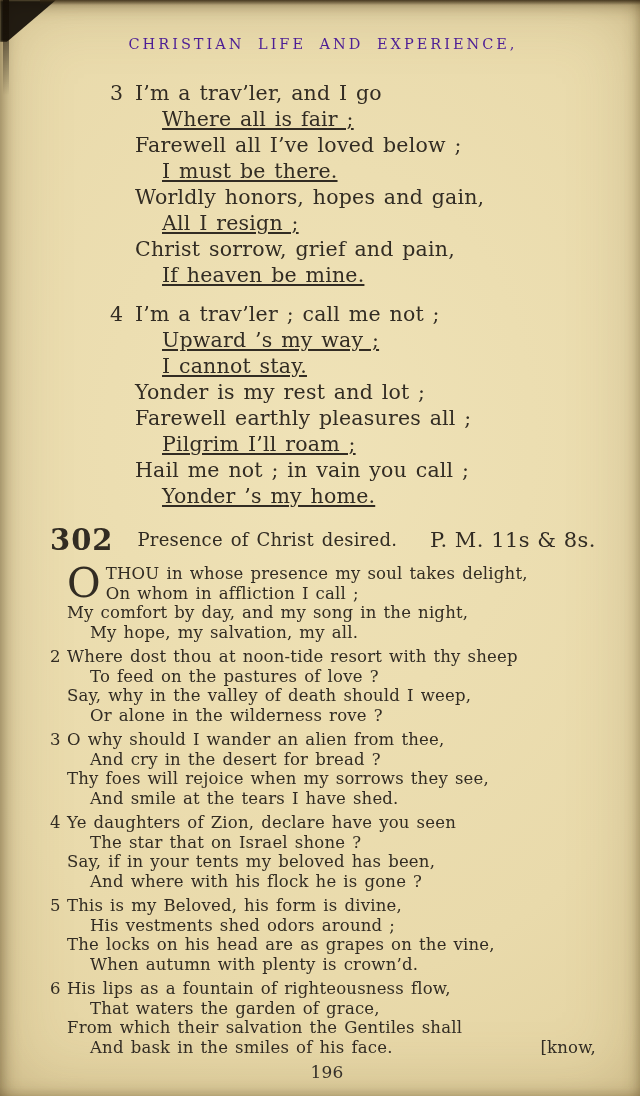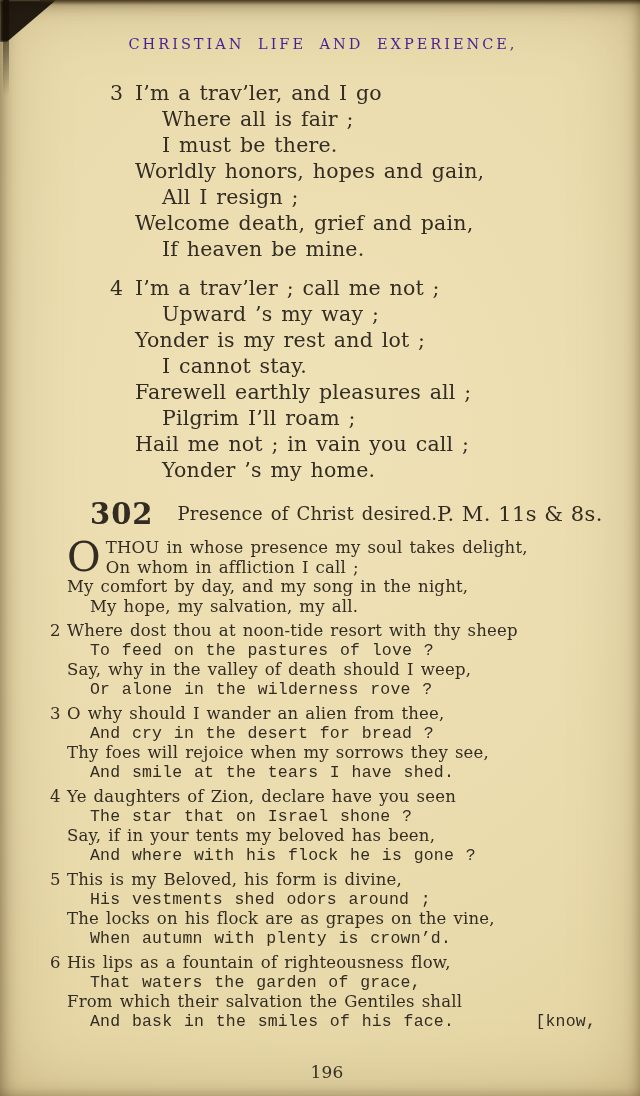--- a/index.html
+++ b/index.html
@@ -56,40 +56,39 @@
   .h301 {
     margin-top: 26px;
     margin-left: 85px;
     font-size: 20.5px;
     word-spacing: 2px;
   }
   .h301 .verse { position: relative; margin-bottom: 13px; }
   .h301 .verse-num { position: absolute; left: -25px; top: 0; }
   .h301 .line { line-height: 26px; white-space: nowrap; }
   .h301 .line.i0 { padding-left: 0; }
-  .h301 .line.i1 { padding-left: 27px; }
+  .h301 .line.i1 { padding-left: 27px; text-decoration: underline; }
   
   .hymn-heading {
     display: flex;
     align-items: flex-end;
     margin-top: 0;
     line-height: 36px;
     white-space: nowrap;
-    margin-left: 40px;
   }
   .hymn-number { font-size: 29px; font-weight: 700; letter-spacing: 1px; }
   .hymn-title  { font-size: 18px; margin-left: 24px; word-spacing: 2px; }
   .hymn-meter  { font-size: 21px; margin-left: auto; letter-spacing: 0.5px; }
   
   .h302 { margin-top: 6px; font-size: 16.5px; word-spacing: 1.5px; }
   .h302 .verse { position: relative; margin-bottom: 5px; }
   .h302 .verse-num { position: absolute; left: 0; top: 0; }
   .h302 .line { line-height: 19.5px; white-space: nowrap; }
   .h302 .line.i0 { padding-left: 17px; }
-  .h302 .line.i1 { padding-left: 40px; font-family: Liberation Mono, monospace; }
+  .h302 .line.i1 { padding-left: 40px; }
   .h302 .line.flex { display: flex; white-space: nowrap; }
   .h302 .catchword { margin-left: auto; padding-left: 10px; }
   
   .drop-verse { padding-left: 17px; }
   .drop-verse .line { padding-left: 0; }
   .drop-verse .dl4 { padding-left: 23px; }
   .drop-cap {
     float: left;
     font-size: 41px;
     line-height: 37px;
@@ -114,31 +113,32 @@
 <div class="left-streak"></div>
 
 <div class="page">
 
   <div class="running-header">CHRISTIAN LIFE AND EXPERIENCE,</div>
 
   <div class="h301">
       <div class="verse">
         <div class="line i0"><span class="verse-num">3</span><span>I’m a trav’ler, and I go</span></div>
         <div class="line i1"><span>Where all is fair ;</span></div>
+        <div class="line i0"><span>Farewell all I’ve loved below ;</span></div>
         <div class="line i1"><span>I must be there.</span></div>
         <div class="line i0"><span>Worldly honors, hopes and gain,</span></div>
         <div class="line i1"><span>All I resign ;</span></div>
-        <div class="line i0"><span>Welcome death, grief and pain,</span></div>
+        <div class="line i0"><span>Christ sorrow, grief and pain,</span></div>
         <div class="line i1"><span>If heaven be mine.</span></div>
       </div>
       <div class="verse">
         <div class="line i0"><span class="verse-num">4</span><span>I’m a trav’ler ; call me not ;</span></div>
         <div class="line i1"><span>Upward ’s my way ;</span></div>
+        <div class="line i1"><span>I cannot stay.</span></div>
         <div class="line i0"><span>Yonder is my rest and lot ;</span></div>
-        <div class="line i1"><span>I cannot stay.</span></div>
         <div class="line i0"><span>Farewell earthly pleasures all ;</span></div>
         <div class="line i1"><span>Pilgrim I’ll roam ;</span></div>
         <div class="line i0"><span>Hail me not ; in vain you call ;</span></div>
         <div class="line i1"><span>Yonder ’s my home.</span></div>
       </div>
     </div>
 
   <div class="hymn-heading">
     <span class="hymn-number">302</span>
     <span class="hymn-title">Presence of Christ desired.</span>
@@ -170,21 +170,21 @@
         </div>
         <div class="verse">
           <div class="line i0"><span class="verse-num">4</span><span>Ye daughters of Zion, declare have you seen</span></div>
           <div class="line i1"><span>The star that on Israel shone ?</span></div>
           <div class="line i0"><span>Say, if in your tents my beloved has been,</span></div>
           <div class="line i1"><span>And where with his flock he is gone ?</span></div>
         </div>
         <div class="verse">
           <div class="line i0"><span class="verse-num">5</span><span>This is my Beloved, his form is divine,</span></div>
           <div class="line i1"><span>His vestments shed odors around ;</span></div>
-          <div class="line i0"><span>The locks on his flock are as grapes on the vine,</span></div>
+          <div class="line i0"><span>The locks on his head are as grapes on the vine,</span></div>
           <div class="line i1"><span>When autumn with plenty is crown’d.</span></div>
         </div>
         <div class="verse">
           <div class="line i0"><span class="verse-num">6</span><span>His lips as a fountain of righteousness flow,</span></div>
           <div class="line i1"><span>That waters the garden of grace,</span></div>
           <div class="line i0"><span>From which their salvation the Gentiles shall</span></div>
           <div class="line i1 flex">
             <span>And bask in the smiles of his face.</span>
             <span class="catchword">[know,</span>
           </div>

